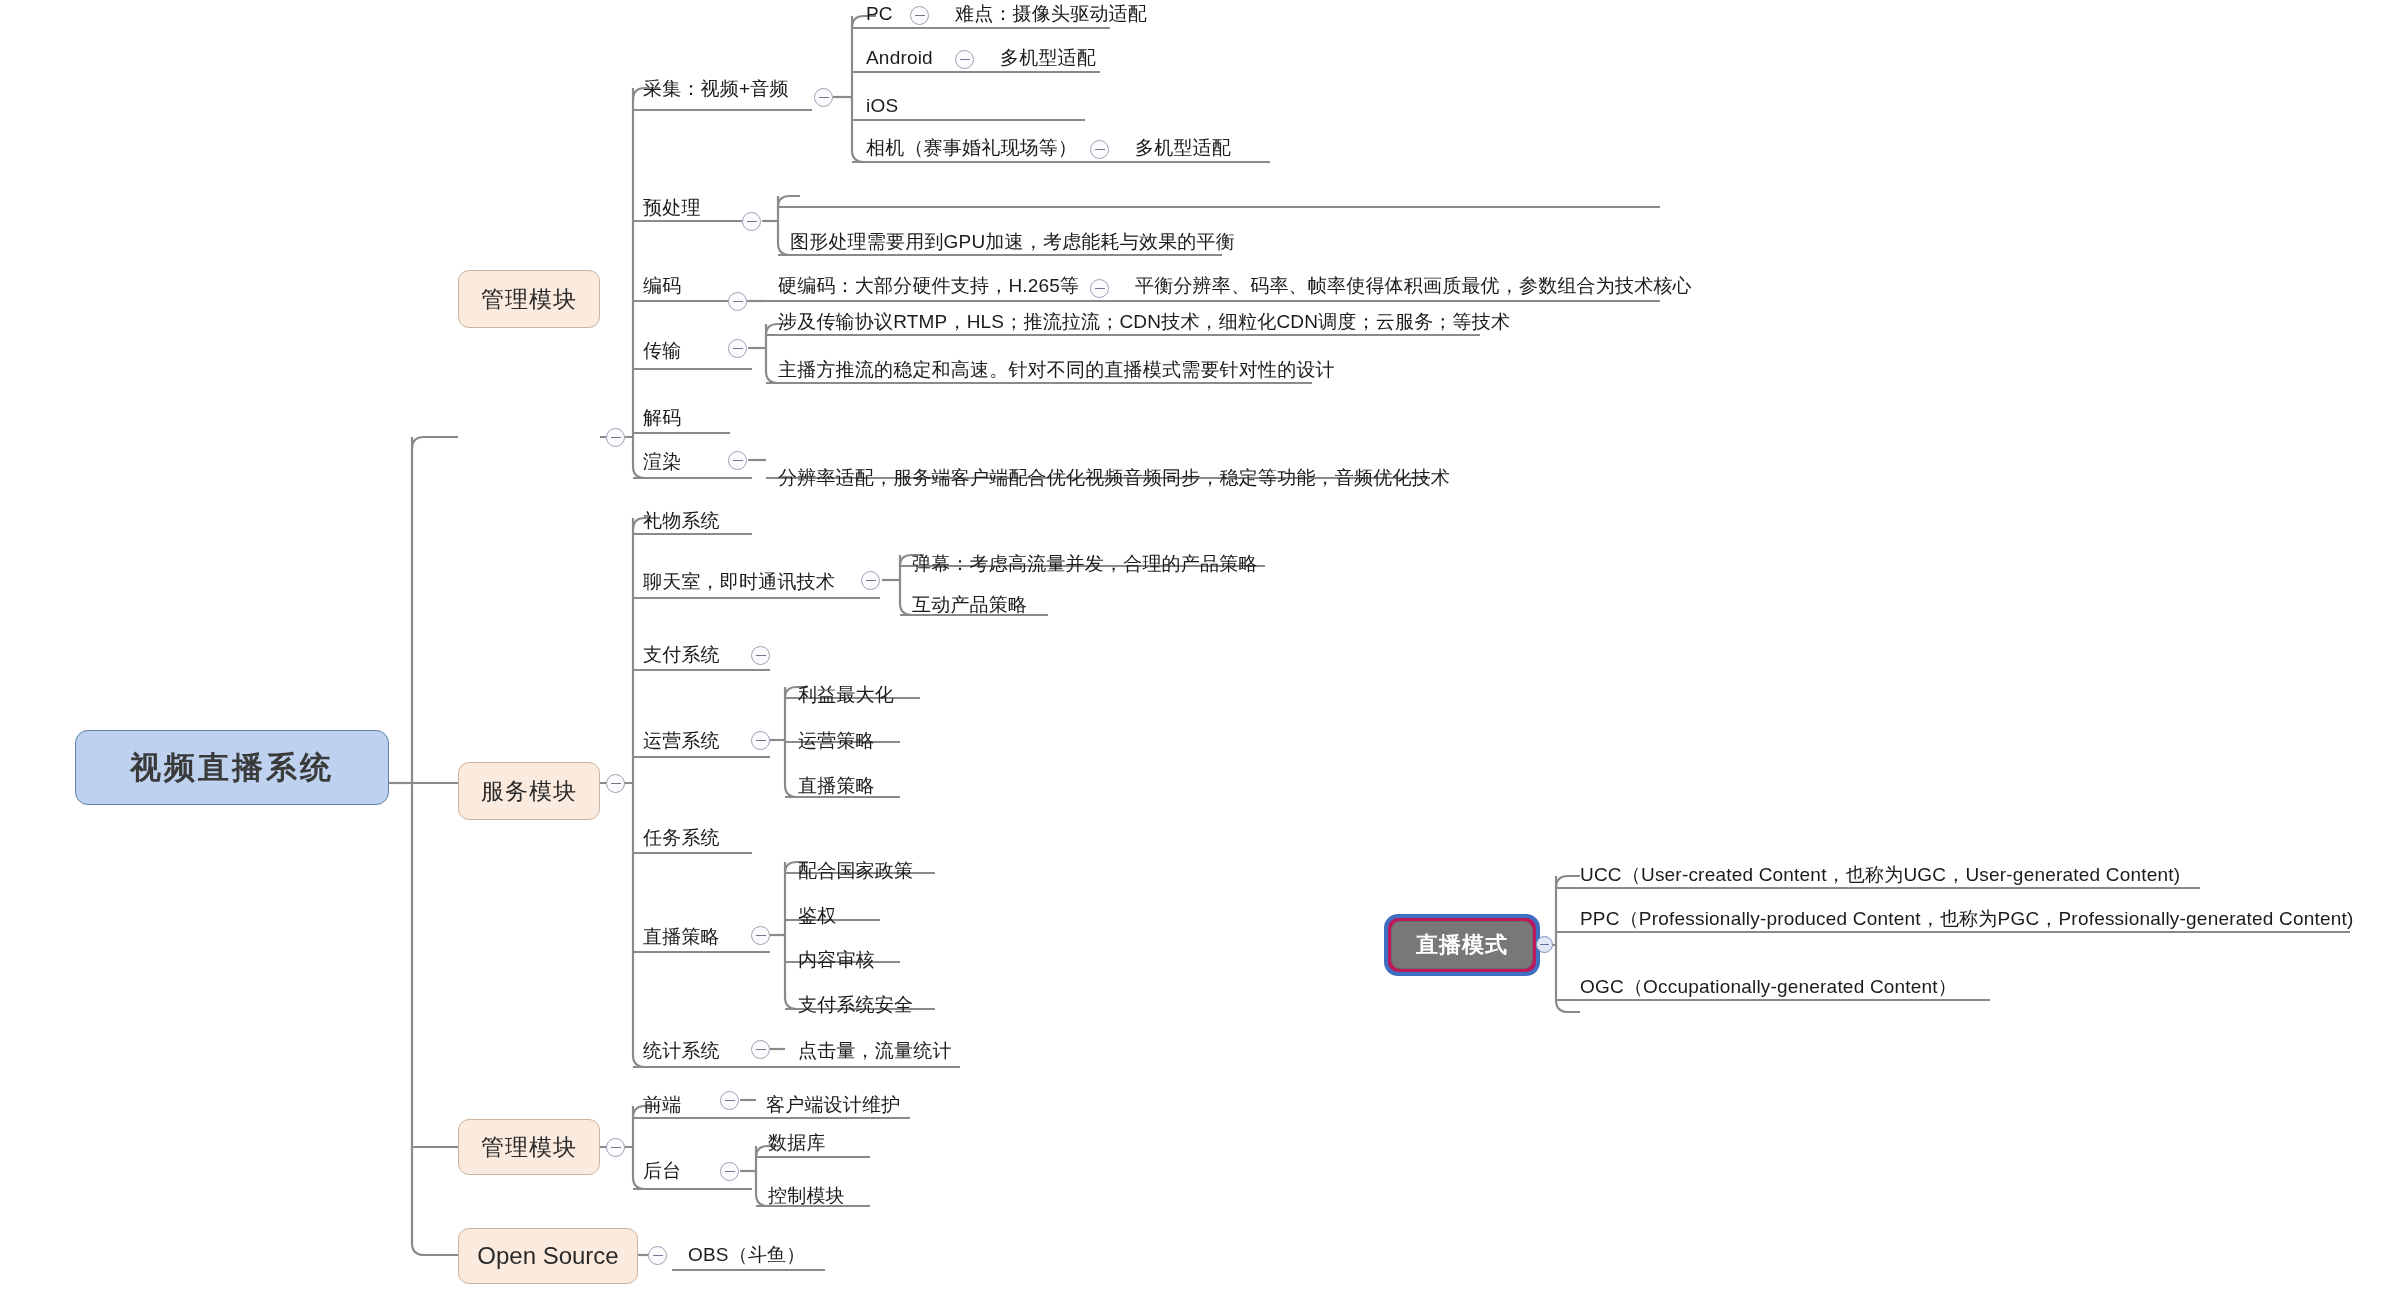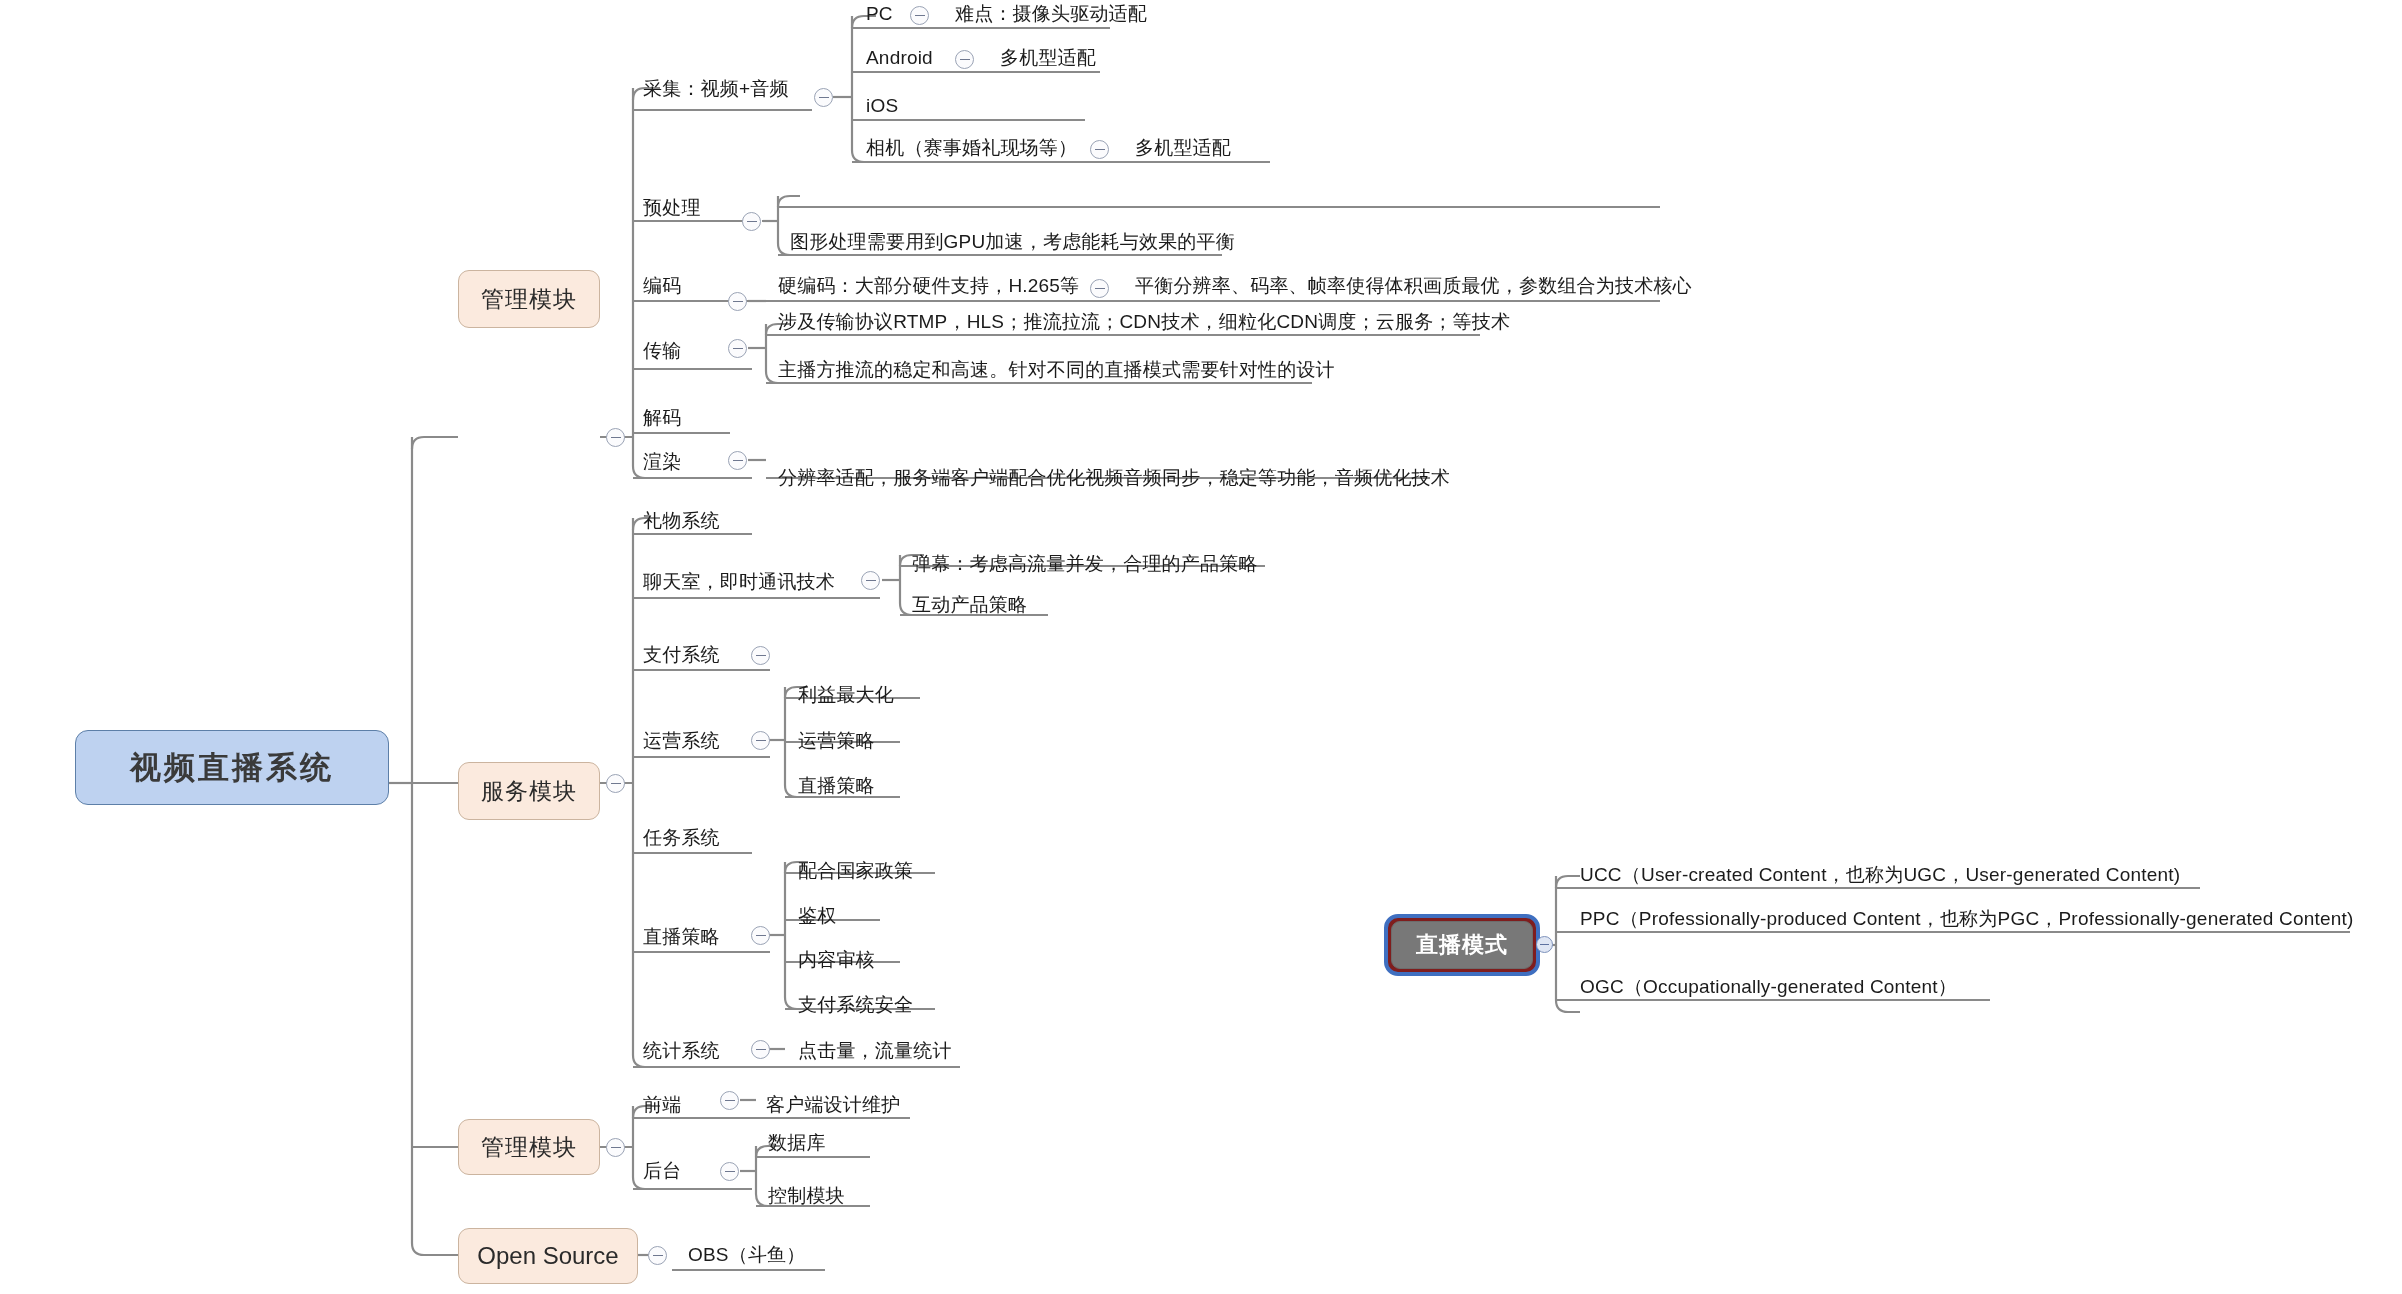--- a/index.html
+++ b/index.html
@@ -88,21 +88,21 @@
     letter-spacing:1px;
   }
   .module.latin{letter-spacing:0px;font-size:24px;}
 
   .selected-wrap{
     position:absolute;
     box-sizing:border-box;
     border:4px solid #3f6fc0;
     border-radius:14px;
     padding:3px;
-    background:#7f1d1d;
+    background:#be185d;
   }
   .selected-node{
     width:100%;height:100%;
     box-sizing:border-box;
     background:#787878;
     border:1px solid #6c6c6c;
     border-radius:9px;
     display:flex;
     align-items:center;
     justify-content:center;

